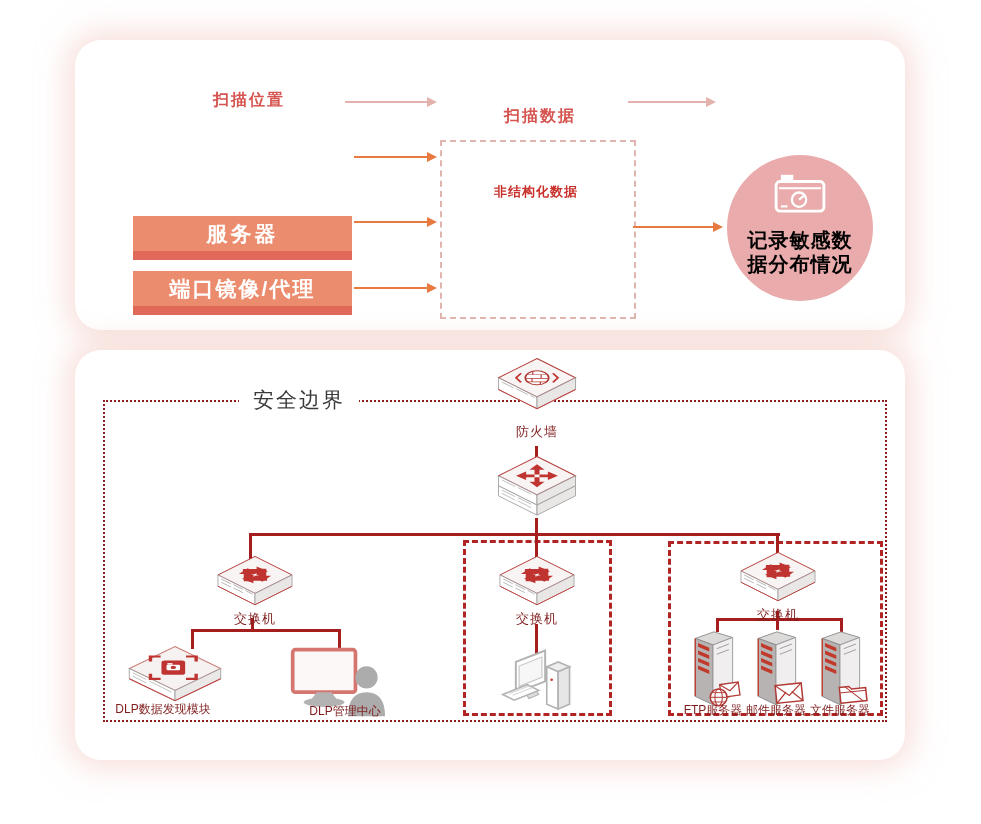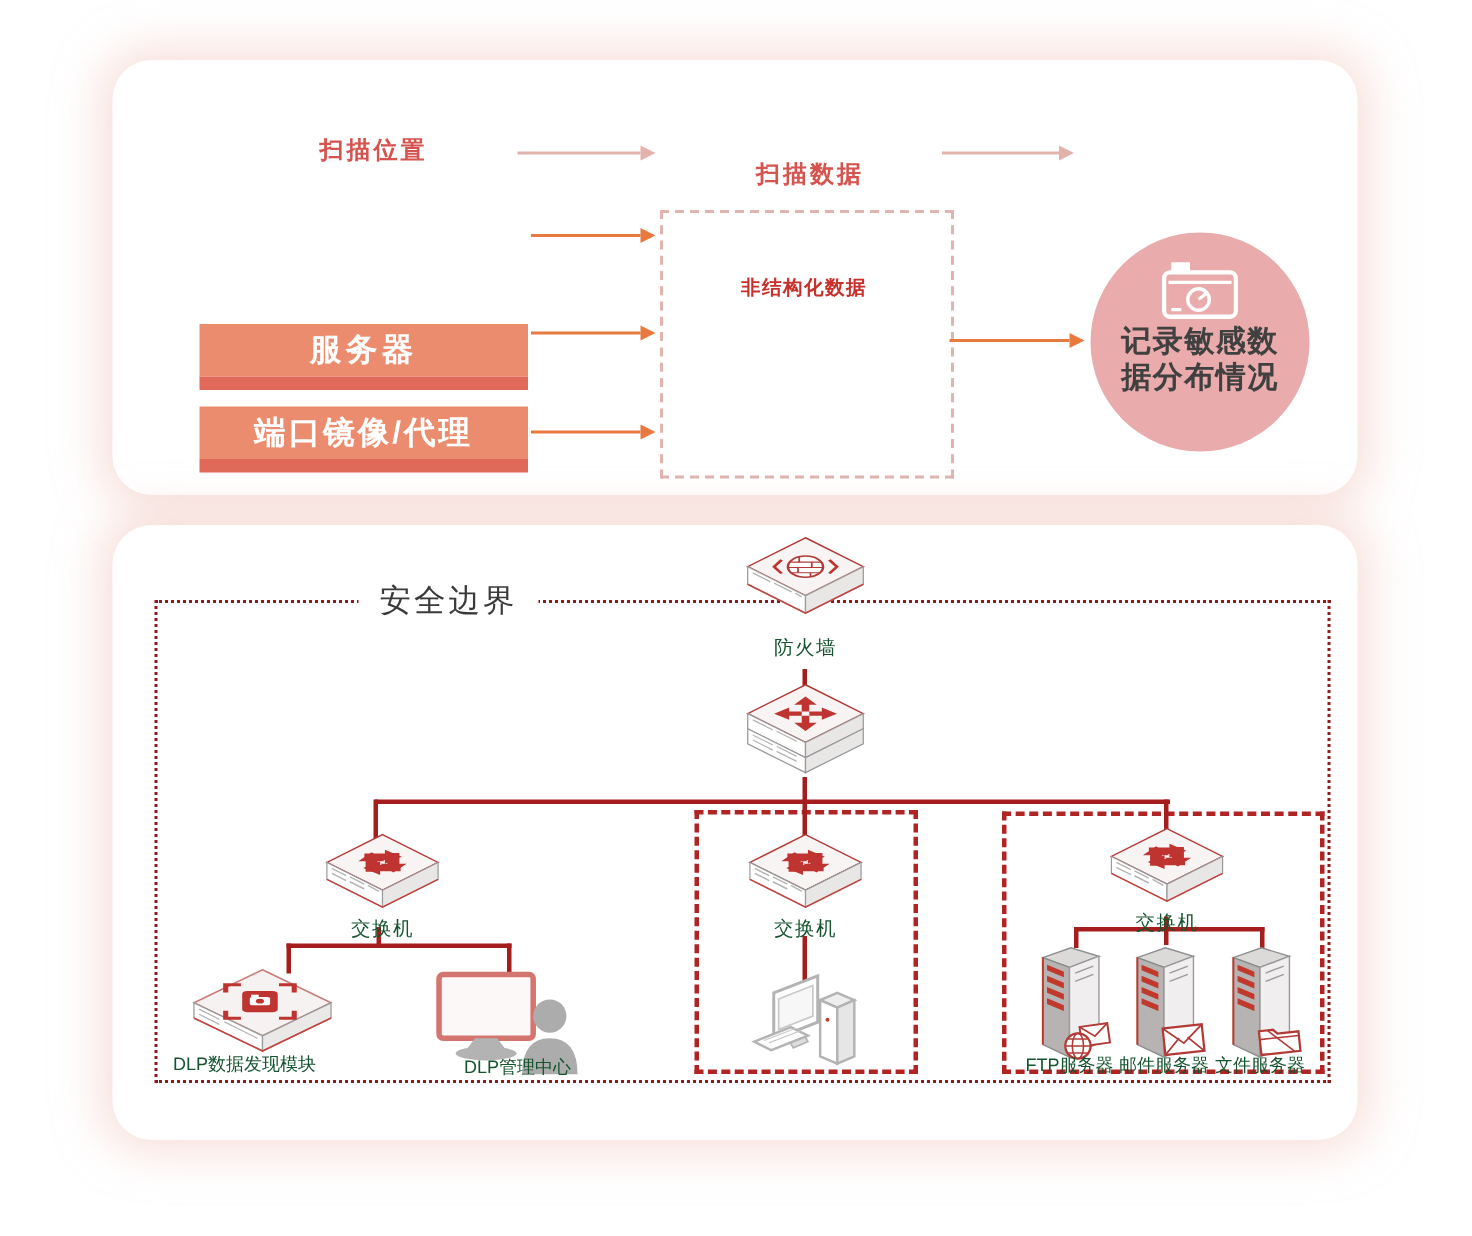--- a/index.html
+++ b/index.html
@@ -24,37 +24,37 @@
   .fa.orange{color:#e8793f;}
   .fa.pink{color:#e4b2ad;}
 
   .databox{position:absolute;left:365px;top:100px;width:192px;height:175px;
        border:2px dashed #e0b4af;}
   .dtype{position:absolute;left:365px;width:192px;text-align:center;font-size:13px;
        font-weight:bold;color:#c8302b;letter-spacing:1px;}
 
   .bubble{position:absolute;left:652px;top:115px;width:146px;height:146px;border-radius:50%;
        background:#e9abab;display:flex;flex-direction:column;align-items:center;}
-  .bubble-text{margin-top:1px;text-align:center;font-size:20px;font-weight:bold;color:#404040;
+  .bubble-text{margin-top:13px;text-align:center;font-size:20px;font-weight:bold;color:#000000;
        line-height:24px;letter-spacing:1px;}
 
   .dotbox{position:absolute;left:28px;top:50px;width:780px;height:318px;
        border:2px dotted #8e1b1b;}
   .boundary-label{position:absolute;left:224px;top:36px;transform:translateX(-50%);
        background:#ffffff;padding:0 14px;font-size:21px;color:#3a3a3a;letter-spacing:2px;z-index:3;}
 
   .dashbox{position:absolute;border:3px dashed #b02424;z-index:1;}
   #dashbox-mid{left:388px;top:190px;width:143px;height:170px;}
   #dashbox-right{left:593px;top:191px;width:209px;height:169px;}
 
   .lv{position:absolute;width:3px;background:#a51d1d;z-index:2;}
   .lh{position:absolute;height:3px;background:#a51d1d;z-index:2;}
 
   .node{position:absolute;z-index:4;}
-  .nlabel{position:absolute;text-align:center;font-size:13px;color:#14532d;
+  .nlabel{position:absolute;text-align:center;font-size:13px;color:#7f1d1d;
        letter-spacing:1px;z-index:4;}
   .nlabel.small{font-size:12px;letter-spacing:0;}
 </style>
 </head>
 <body>
 
 <svg width="0" height="0" style="position:absolute">
   <defs>
     <g id="sym-switch">
       <polygon points="50,3 96,26 50,49 4,26" fill="#f7f4f3" stroke="#b23a36" stroke-width="1.2"></polygon>

